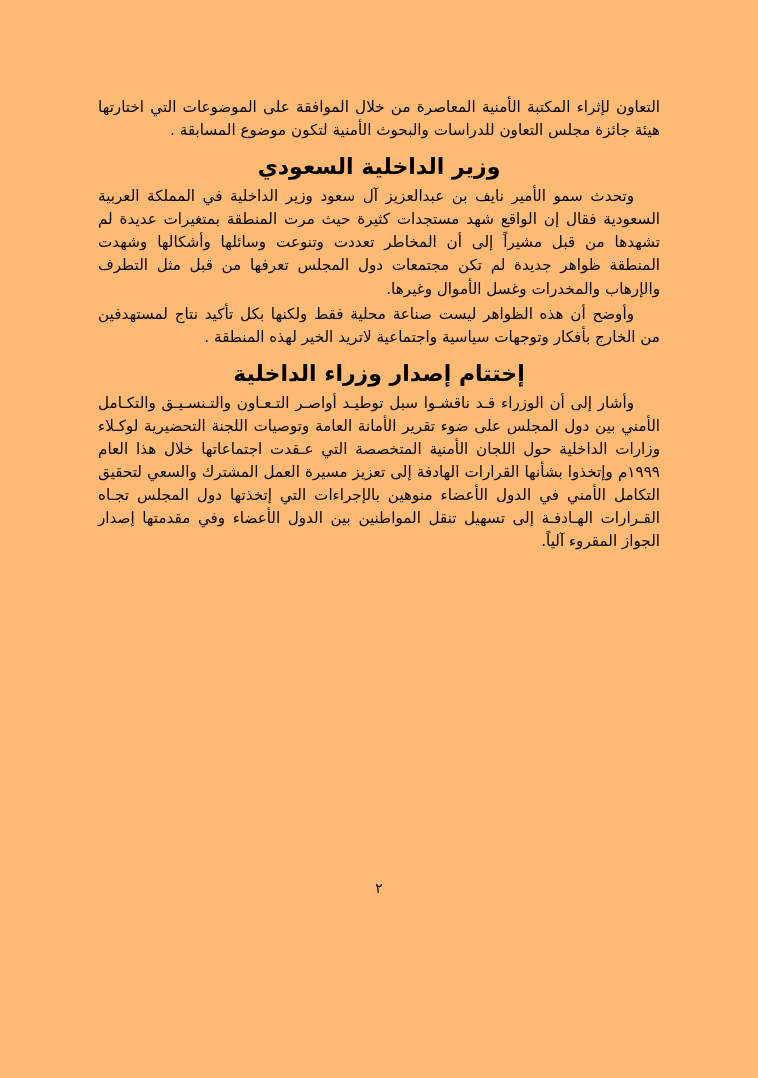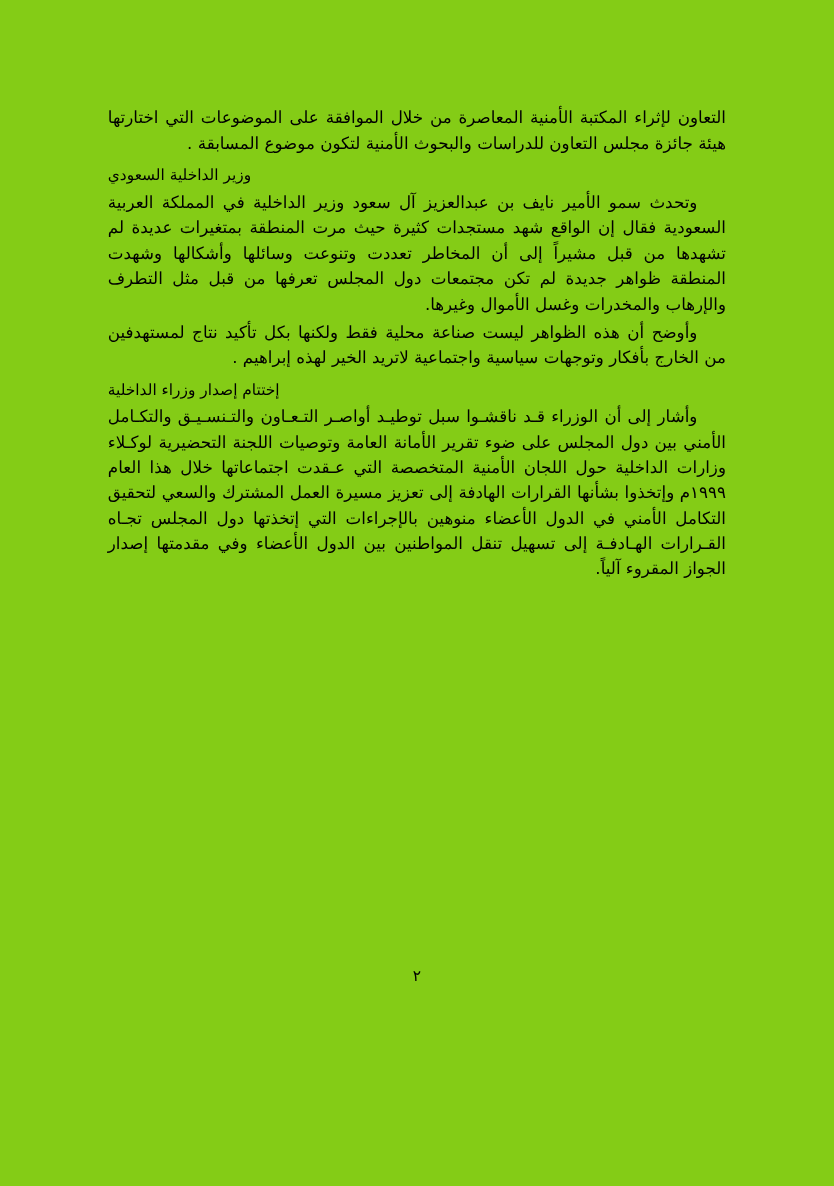--- a/index.html
+++ b/index.html
@@ -11,21 +11,21 @@
     width: 758px;
     height: 1078px;
     position: relative;
     font-family: "DejaVu Sans", sans-serif;
     color: #000000;
     overflow: hidden;
   }
   .page {
     position: absolute;
     inset: 0;
-    background: #84cc16;
+    background: #fdba74;
   }
   .content {
     position: absolute;
     top: 96px;
     right: 98px;
     left: 98px;
     direction: rtl;
     text-align: justify;
   }
   p.para {
@@ -35,24 +35,24 @@
     text-align: justify;
     text-justify: inter-word;
     font-family: "DejaVu Sans", sans-serif;
     letter-spacing: -0.2px;
   }
   p.para.indent {
     text-indent: 26px;
   }
   h2.heading {
     margin: 8px 0 2px 0;
-    font-size: 14px;
-    font-weight: normal;
+    font-size: 22px;
+    font-weight: bold;
     line-height: 1.5;
-    text-align: left;
+    text-align: center;
     font-family: "DejaVu Sans", sans-serif;
   }
   .page-number {
     position: absolute;
     top: 880px;
     left: 0;
     right: 0;
     text-align: center;
     font-size: 14px;
     font-family: "DejaVu Sans", sans-serif;
@@ -63,21 +63,21 @@
 
 <div class="page">
   <div class="content">
 
     <p class="para">التعاون لإثراء المكتبة الأمنية المعاصرة من خلال الموافقة على الموضوعات التي اختارتها هيئة جائزة مجلس التعاون للدراسات والبحوث الأمنية لتكون موضوع المسابقة .</p>
 
     <h2 class="heading">وزير الداخلية السعودي</h2>
 
     <p class="para indent">وتحدث سمو الأمير نايف بن عبدالعزيز آل سعود وزير الداخلية في المملكة العربية السعودية فقال إن الواقع شهد مستجدات كثيرة حيث مرت المنطقة بمتغيرات عديدة لم تشهدها من قبل مشيراً إلى أن المخاطر تعددت وتنوعت وسائلها وأشكالها وشهدت المنطقة ظواهر جديدة لم تكن مجتمعات دول المجلس تعرفها من قبل مثل التطرف والإرهاب والمخدرات وغسل الأموال وغيرها.</p>
 
-    <p class="para indent">وأوضح أن هذه الظواهر ليست صناعة محلية فقط ولكنها بكل تأكيد نتاج لمستهدفين من الخارج بأفكار وتوجهات سياسية واجتماعية لاتريد الخير لهذه إبراهيم .</p>
+    <p class="para indent">وأوضح أن هذه الظواهر ليست صناعة محلية فقط ولكنها بكل تأكيد نتاج لمستهدفين من الخارج بأفكار وتوجهات سياسية واجتماعية لاتريد الخير لهذه المنطقة .</p>
 
 
     <h2 class="heading">إختتام إصدار وزراء الداخلية</h2>
 
 
 
     <p class="para indent">وأشار إلى أن الوزراء قـد ناقشـوا سبل توطيـد أواصـر التـعـاون والتـنسـيـق والتكـامل الأمني بين دول المجلس على ضوء تقرير الأمانة العامة وتوصيات اللجنة التحضيرية لوكـلاء وزارات الداخلية حول اللجان الأمنية المتخصصة التي عـقدت اجتماعاتها خلال هذا العام ١٩٩٩م وإتخذوا بشأنها القرارات الهادفة إلى تعزيز مسيرة العمل المشترك والسعي لتحقيق التكامل الأمني في الدول الأعضاء منوهين بالإجراءات التي إتخذتها دول المجلس تجـاه القـرارات الهـادفـة إلى تسهيل تنقل المواطنين بين الدول الأعضاء وفي مقدمتها إصدار الجواز المقروء آلياً.</p>
 
   </div>
 

